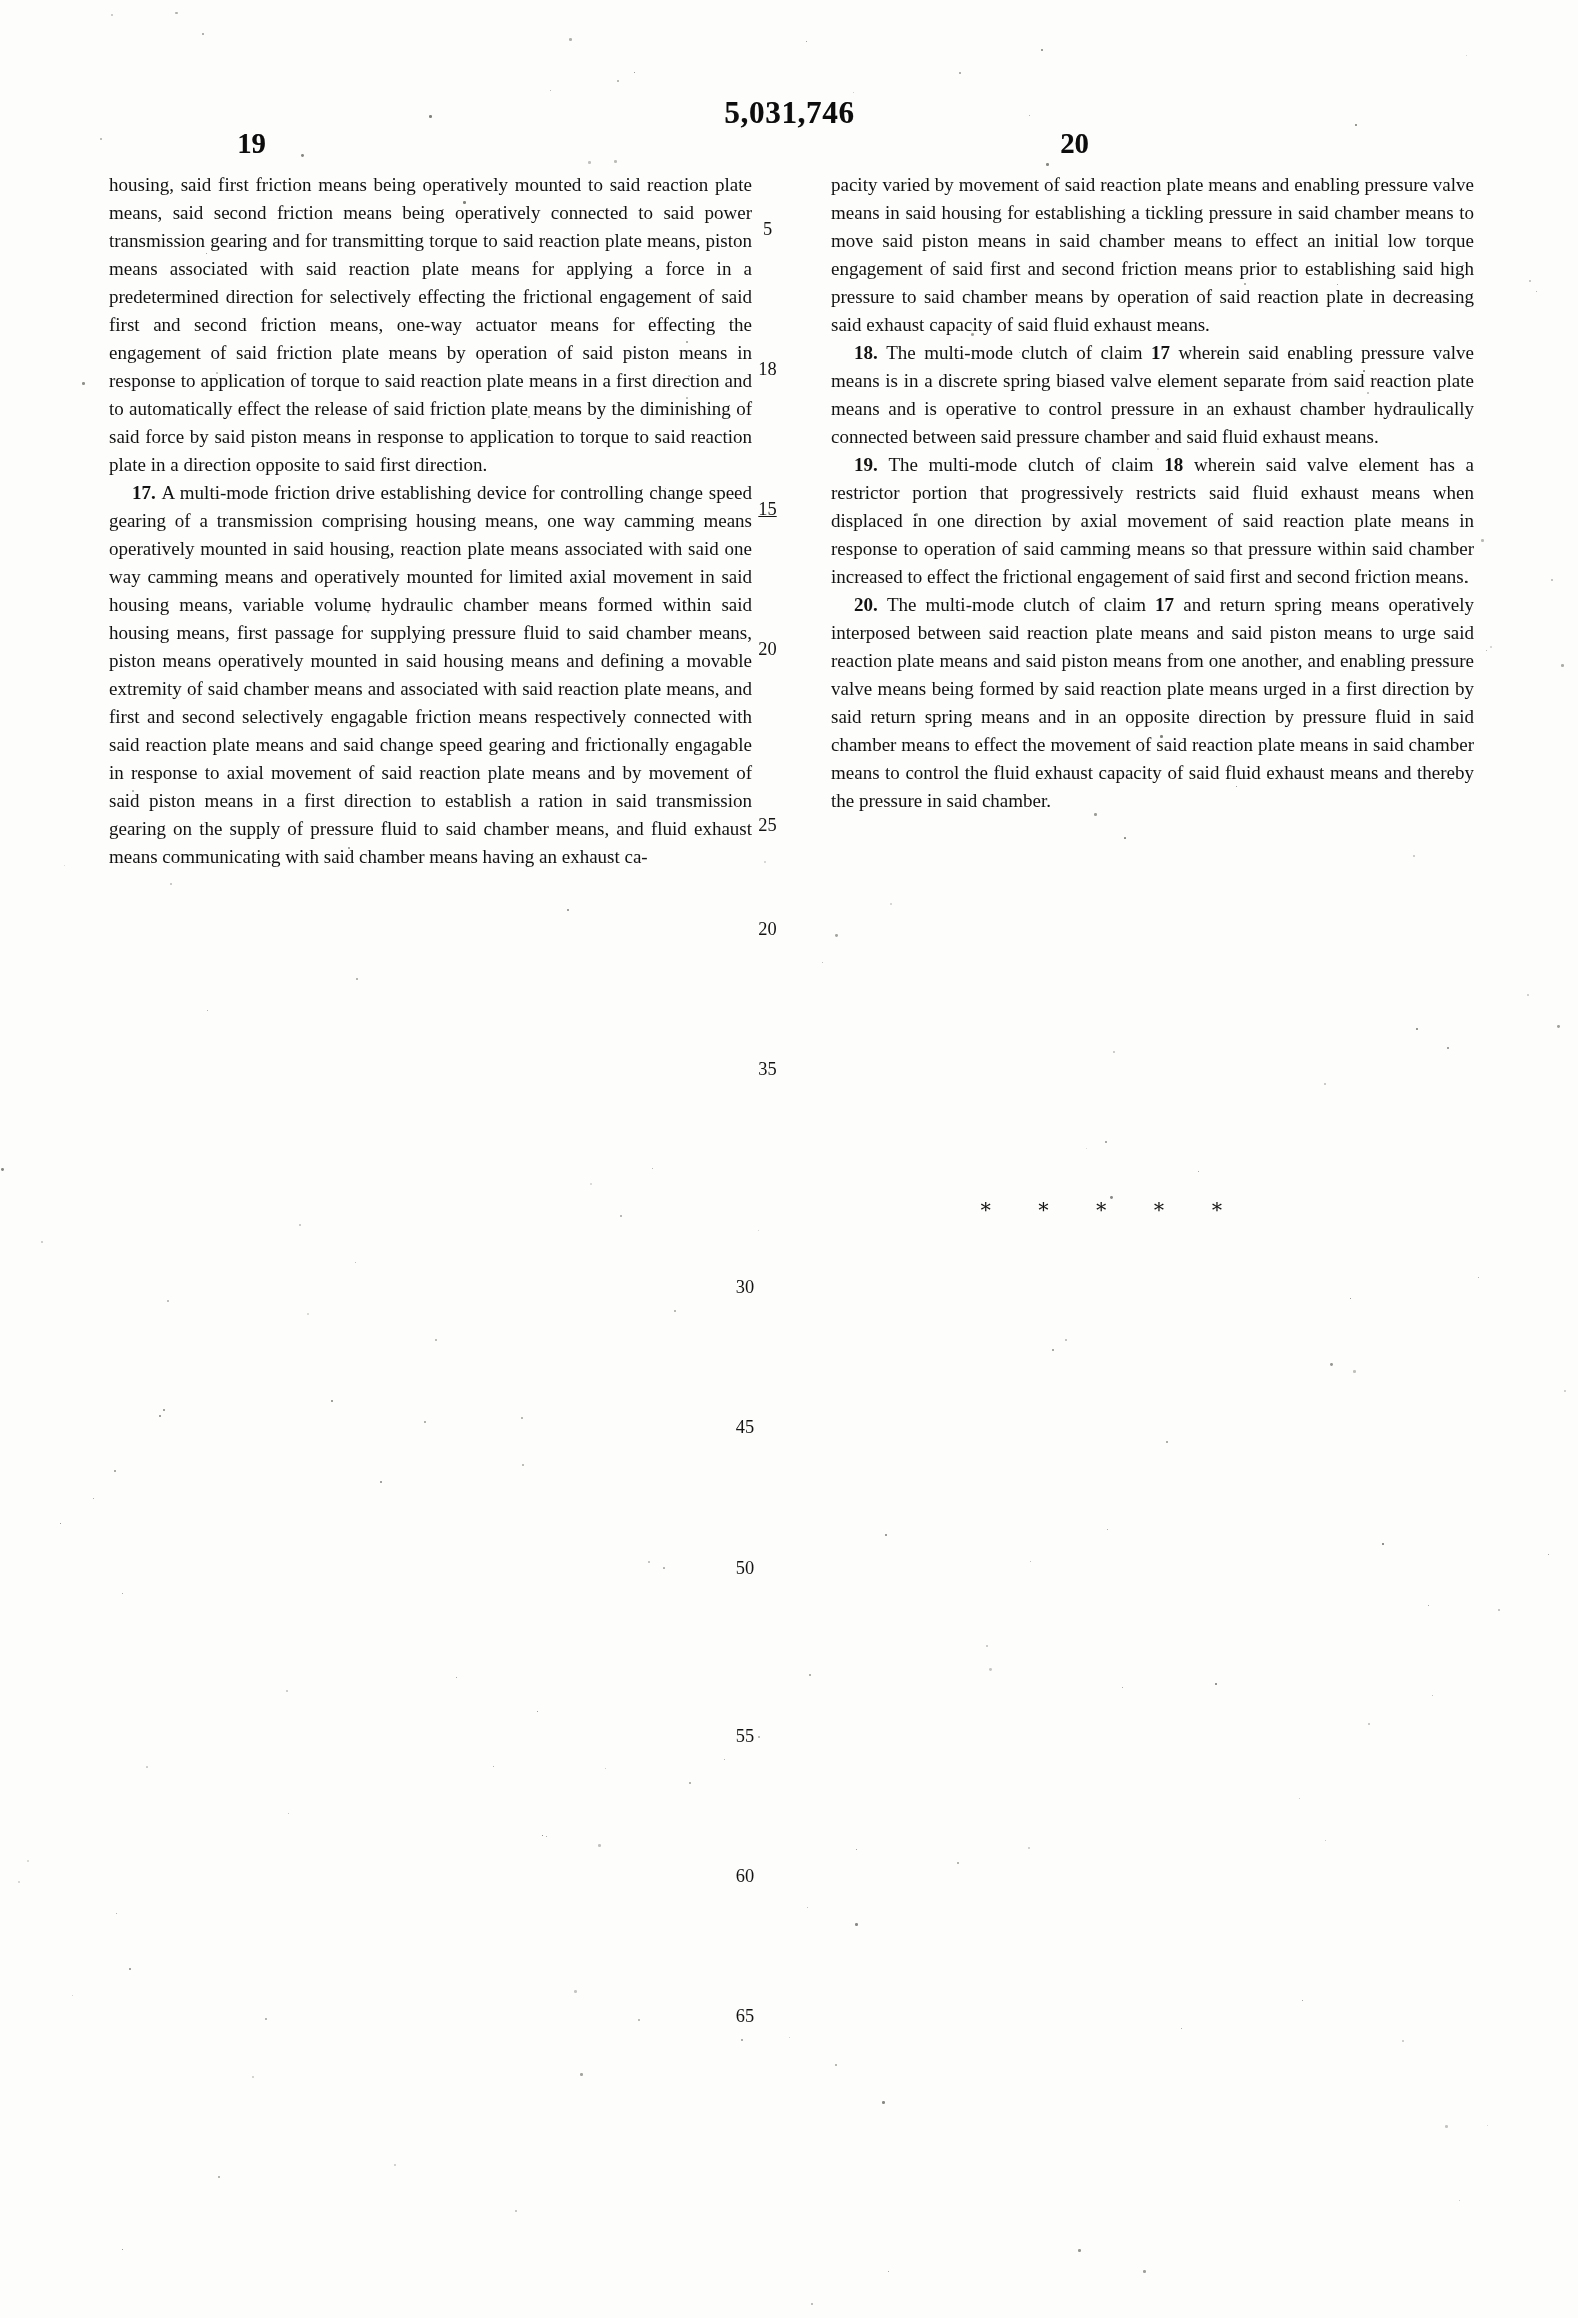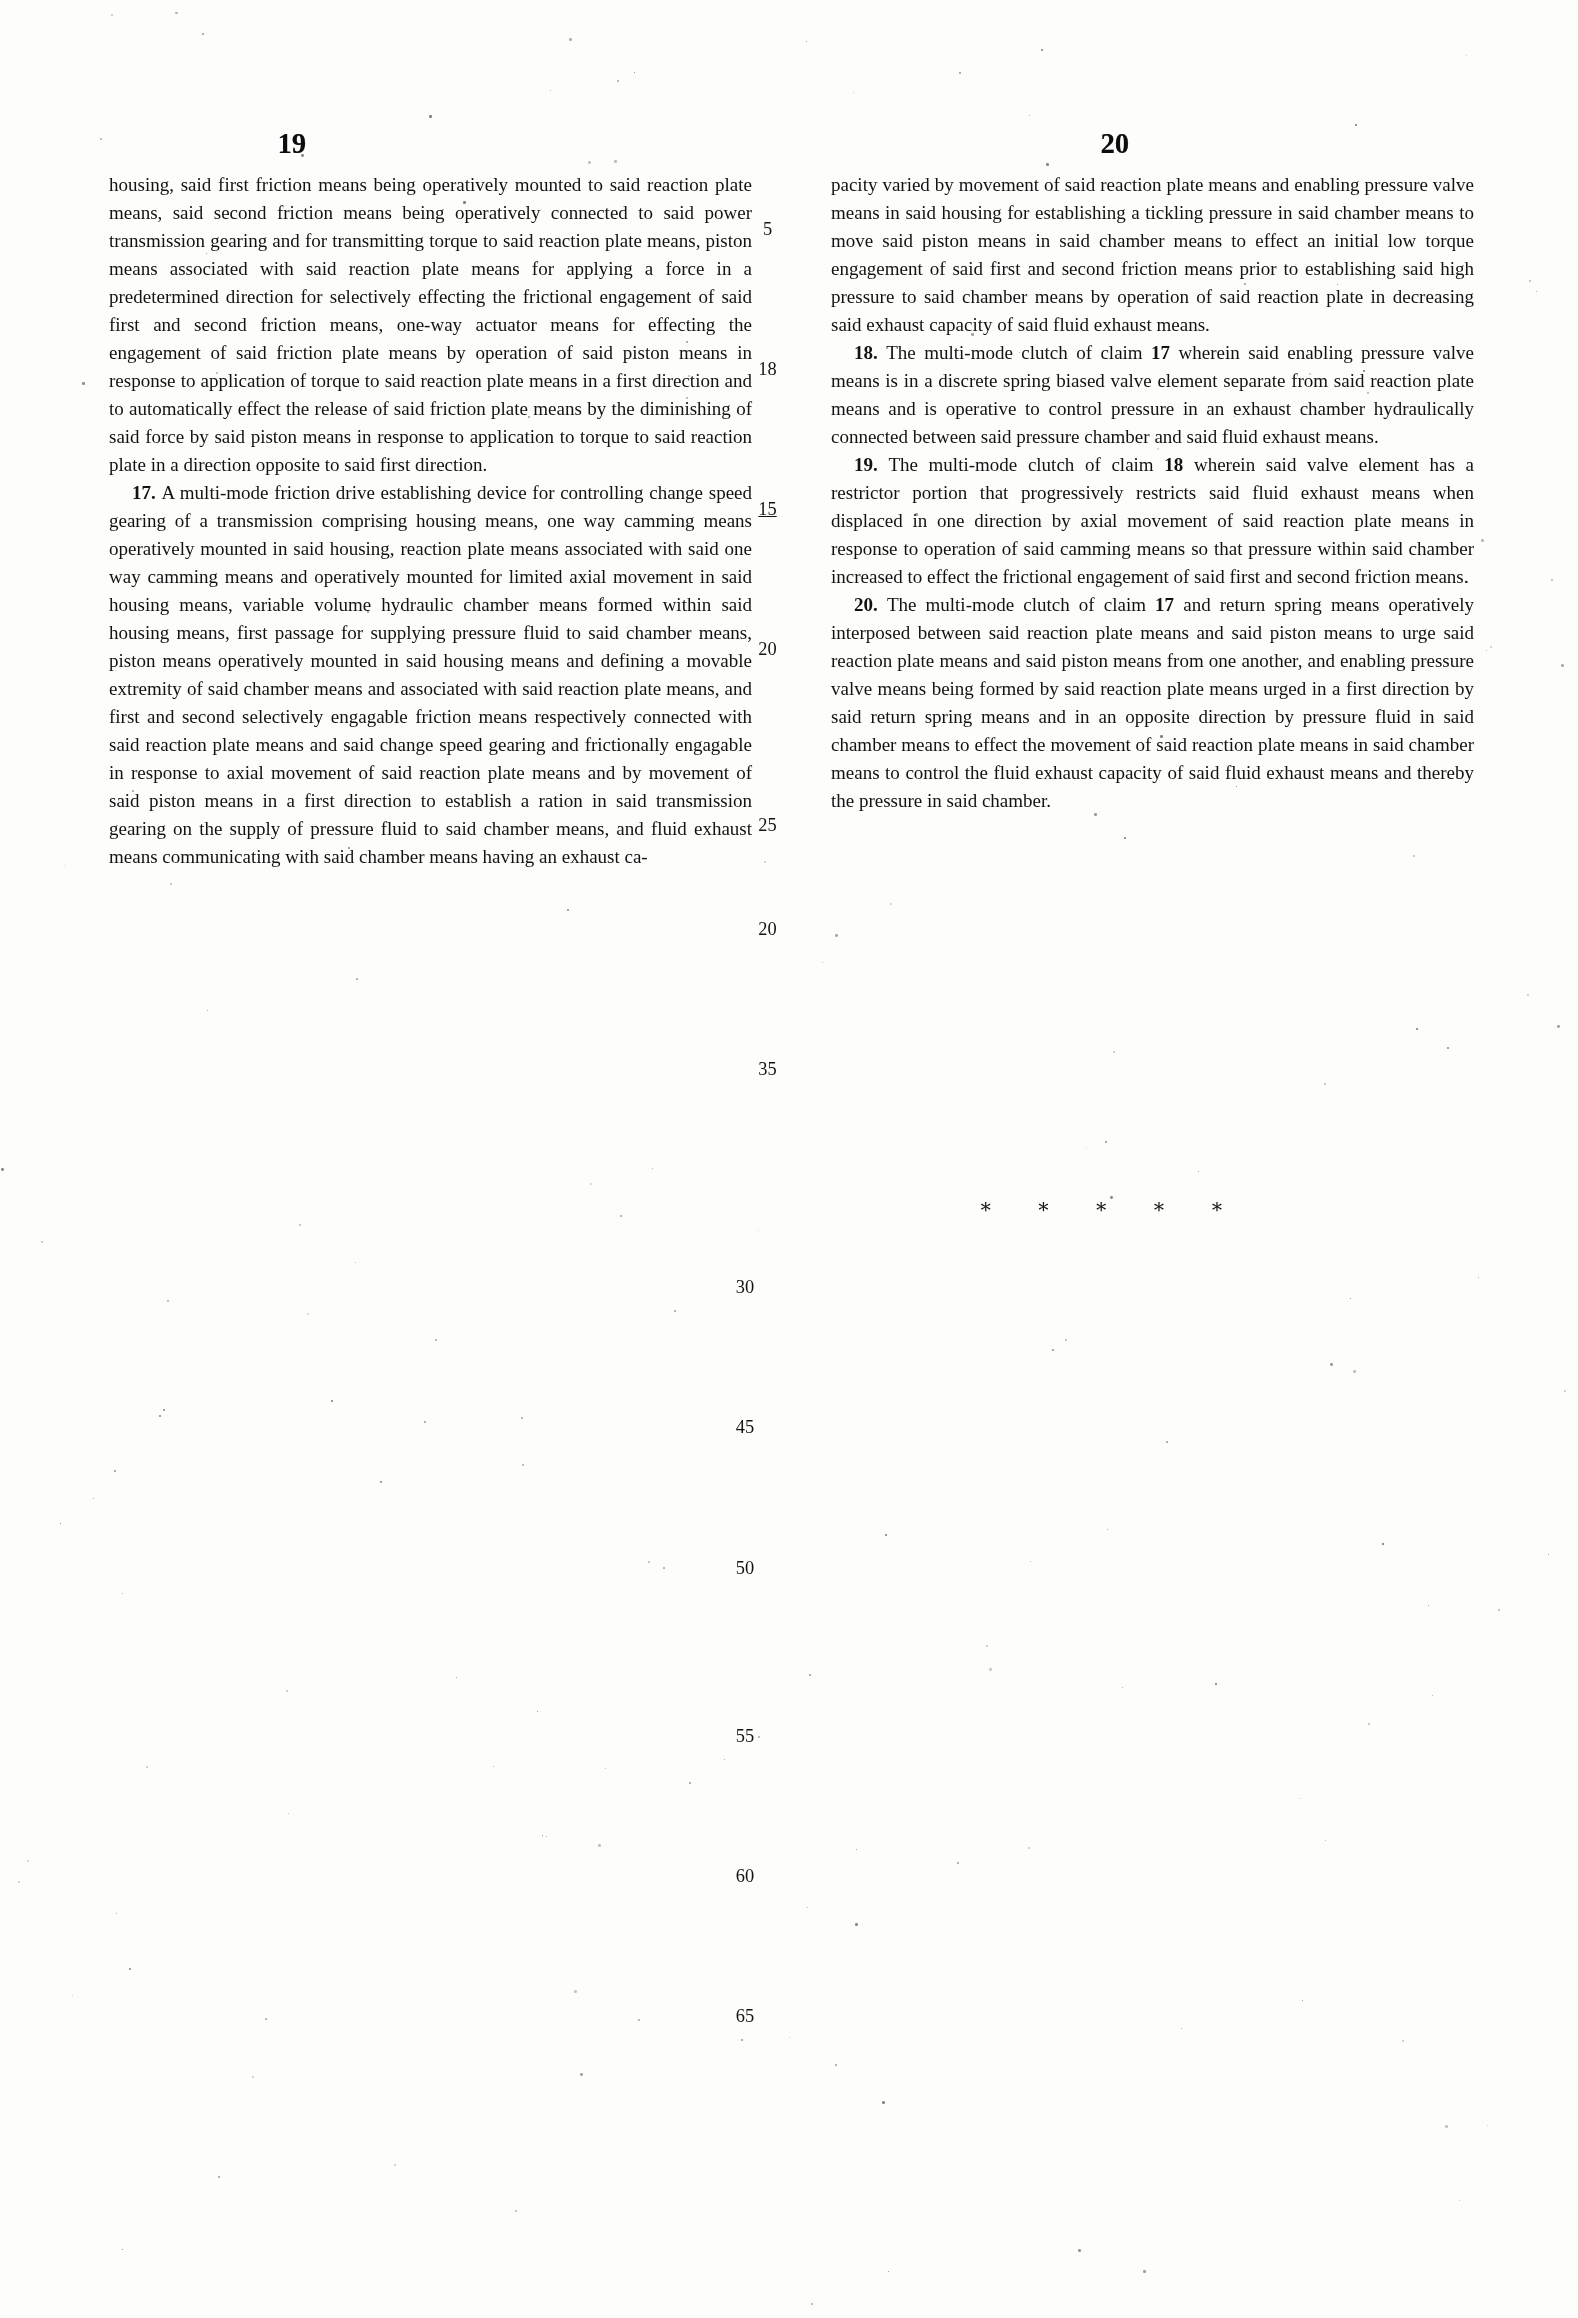--- a/index.html
+++ b/index.html
@@ -47,21 +47,21 @@
     letter-spacing: 0.7px;
     color: #0d0d0d;
     text-shadow: 0.3px 0 0 rgba(0,0,0,.45);
   }
   .col-page-number {
     position: absolute;
     top: 128px;
     font-weight: bold;
     font-size: 28.6px;
     color: #0d0d0d;
-    text-align: right;
+    text-align: center;
     text-shadow: 0.3px 0 0 rgba(0,0,0,.45);
   }
   #page-number-left  { left: 197px;  width: 109px; }
   #page-number-right { left: 1020px; width: 109px; }
 
   
   #columns {
     position: absolute;
     top: 171px;
     left: 109px;
@@ -137,20 +137,21 @@
     font-size: 20.4px;
     color: #151515;
   }
   .star { display: inline-block; }
 </style>
 </head>
 <body>
 
 <div id="page">
 
+  <div id="patent-number">5,031,746</div>
 
   <div id="page-number-left" class="col-page-number">19</div>
 
   <div id="page-number-right" class="col-page-number">20</div>
 
   <div id="columns">
 
     <div id="column-left" class="column">
       <p class="para">housing, said first friction means being operatively mounted to said reaction plate means, said second friction means being operatively connected to said power transmission gearing and for transmitting torque to said reaction plate means, piston means associated with said reaction plate means for applying a force in a predetermined direction for selectively effecting the frictional engagement of said first and second friction means, one-way actuator means for effecting the engagement of said friction plate means by operation of said piston means in response to application of torque to said reaction plate means in a first direction and to automatically effect the release of said friction plate means by the diminishing of said force by said piston means in response to application to torque to said reaction plate in a direction opposite to said first direction.</p>
       <p class="para indent"><span class="claim-num">17. </span><span>A multi-mode friction drive establishing device for controlling change speed gearing of a transmission comprising housing means, one way camming means operatively mounted in said housing, reaction plate means associated with said one way camming means and operatively mounted for limited axial movement in said housing means, variable volume hydraulic chamber means formed within said housing means, first passage for supplying pressure fluid to said chamber means, piston means operatively mounted in said housing means and defining a movable extremity of said chamber means and associated with said reaction plate means, and first and second selectively engagable friction means respectively connected with said reaction plate means and said change speed gearing and frictionally engagable in response to axial movement of said reaction plate means and by movement of said piston means in a first direction to establish a ration in said transmission gearing on the supply of pressure fluid to said chamber means, and fluid exhaust means communicating with said chamber means having an exhaust ca-</span></p>

